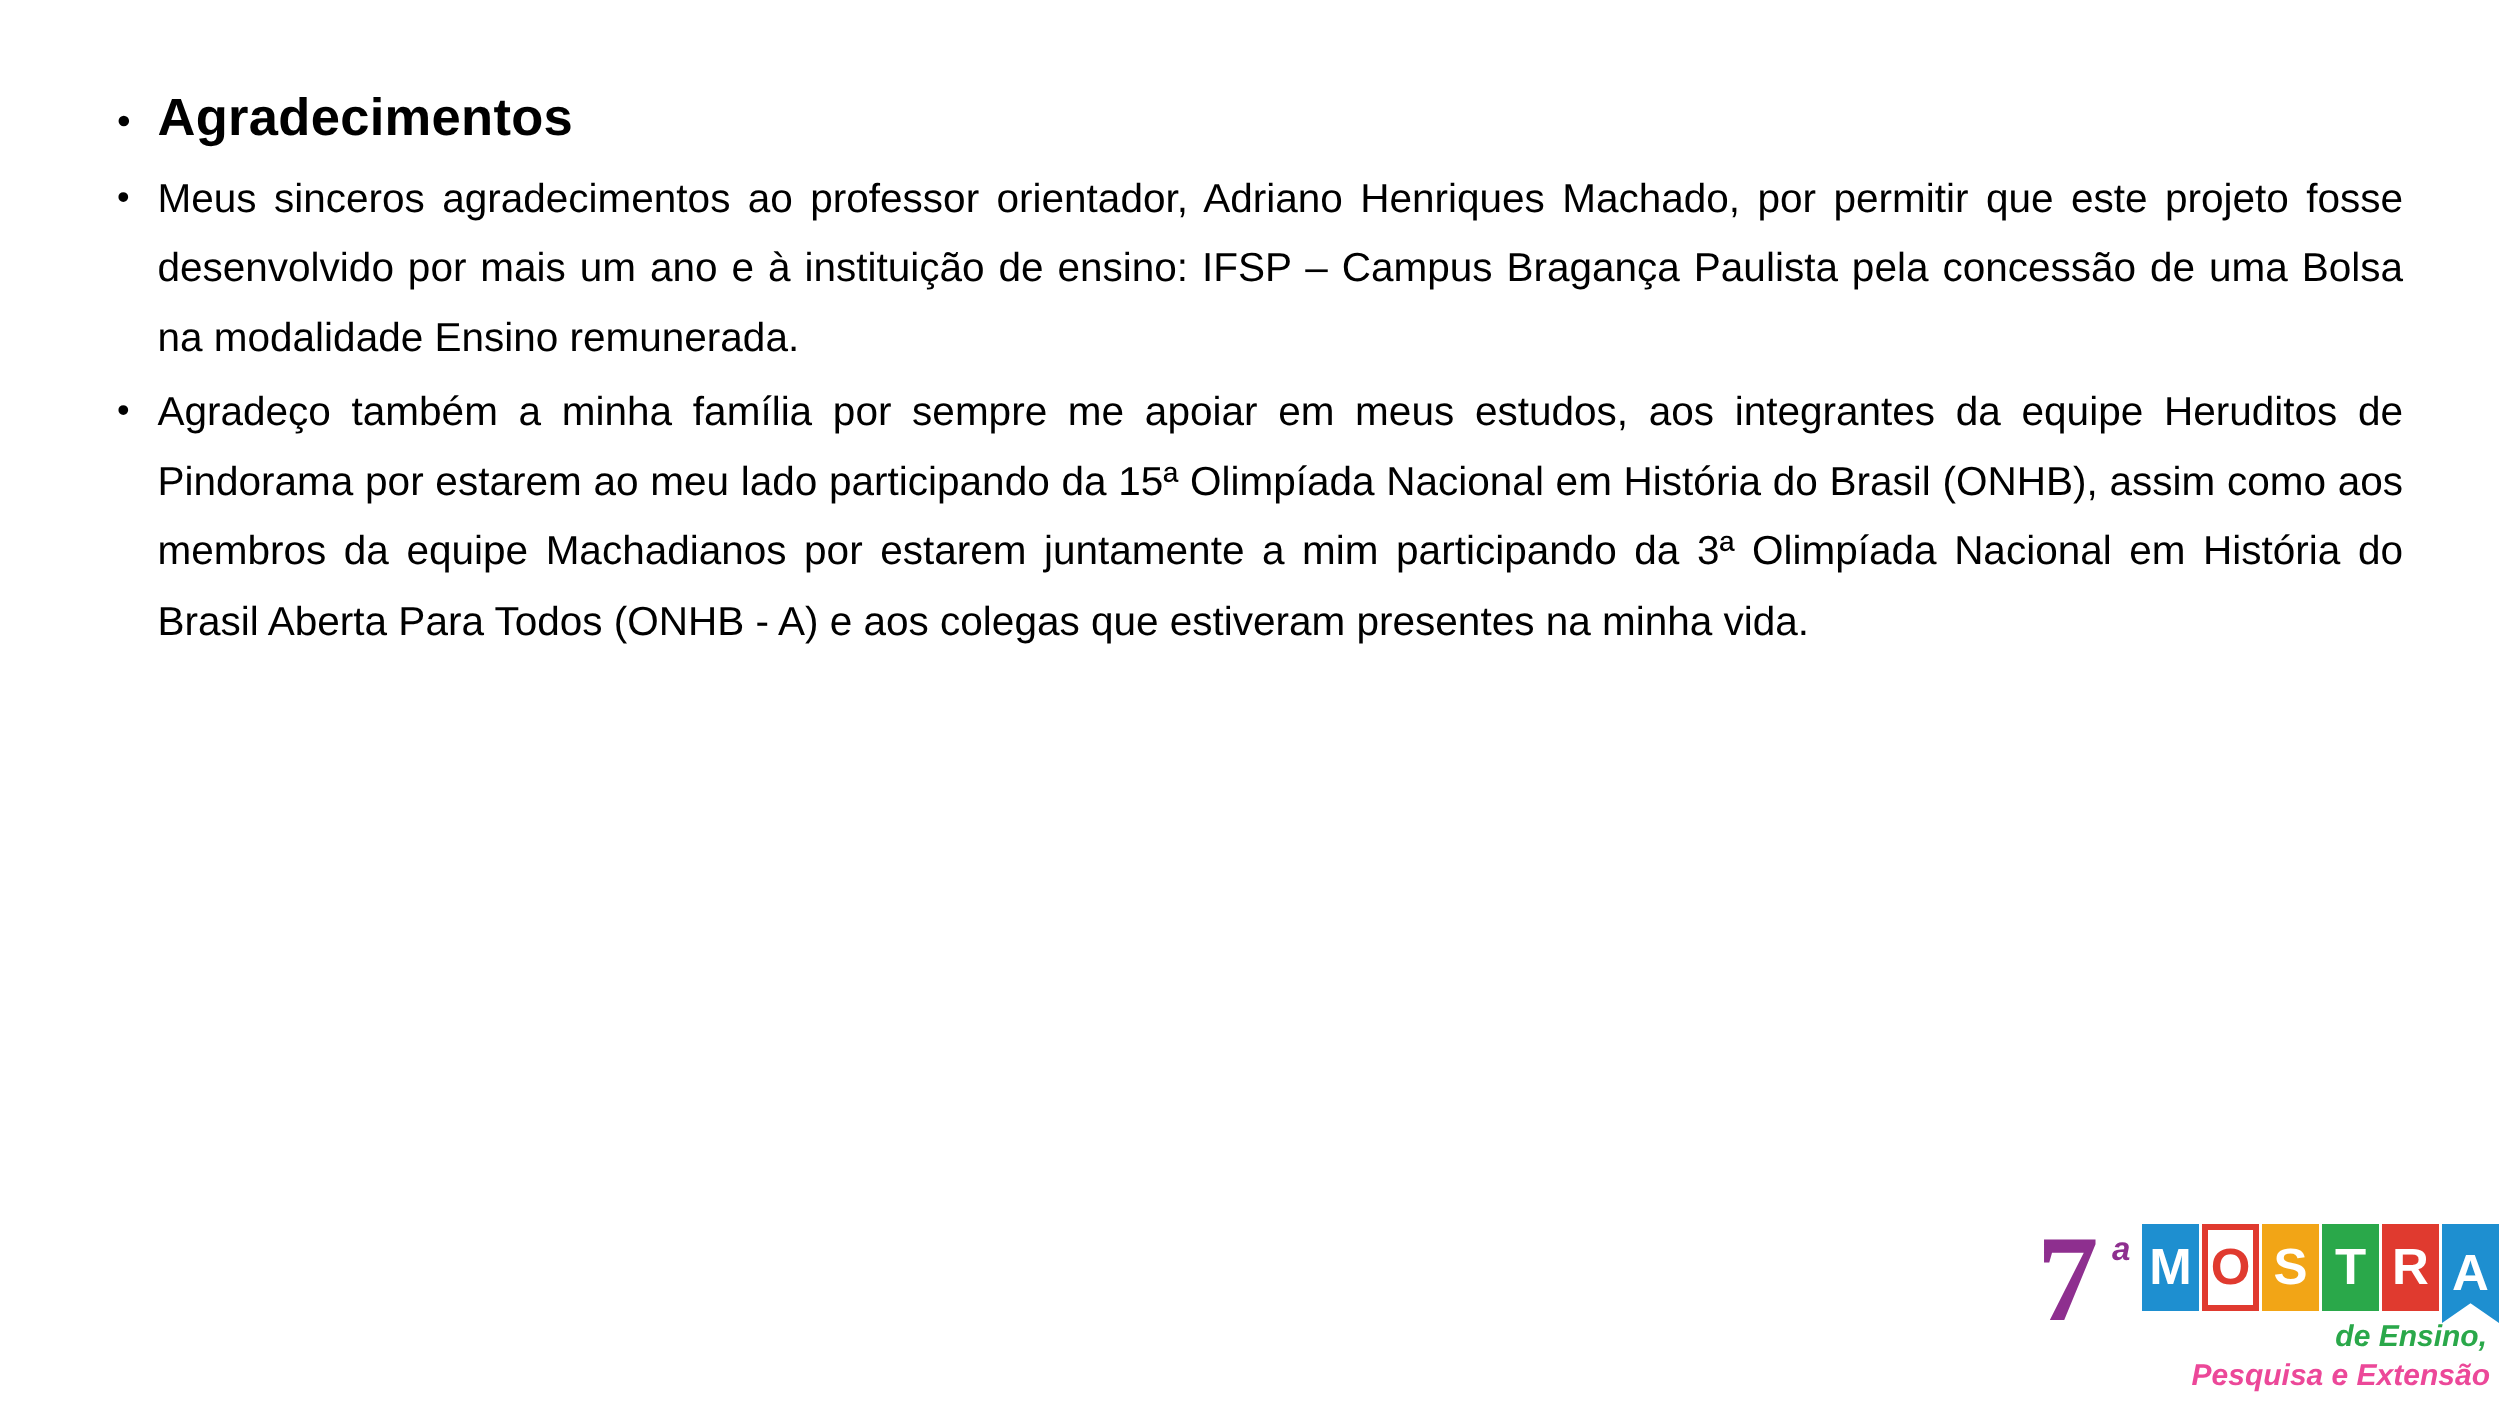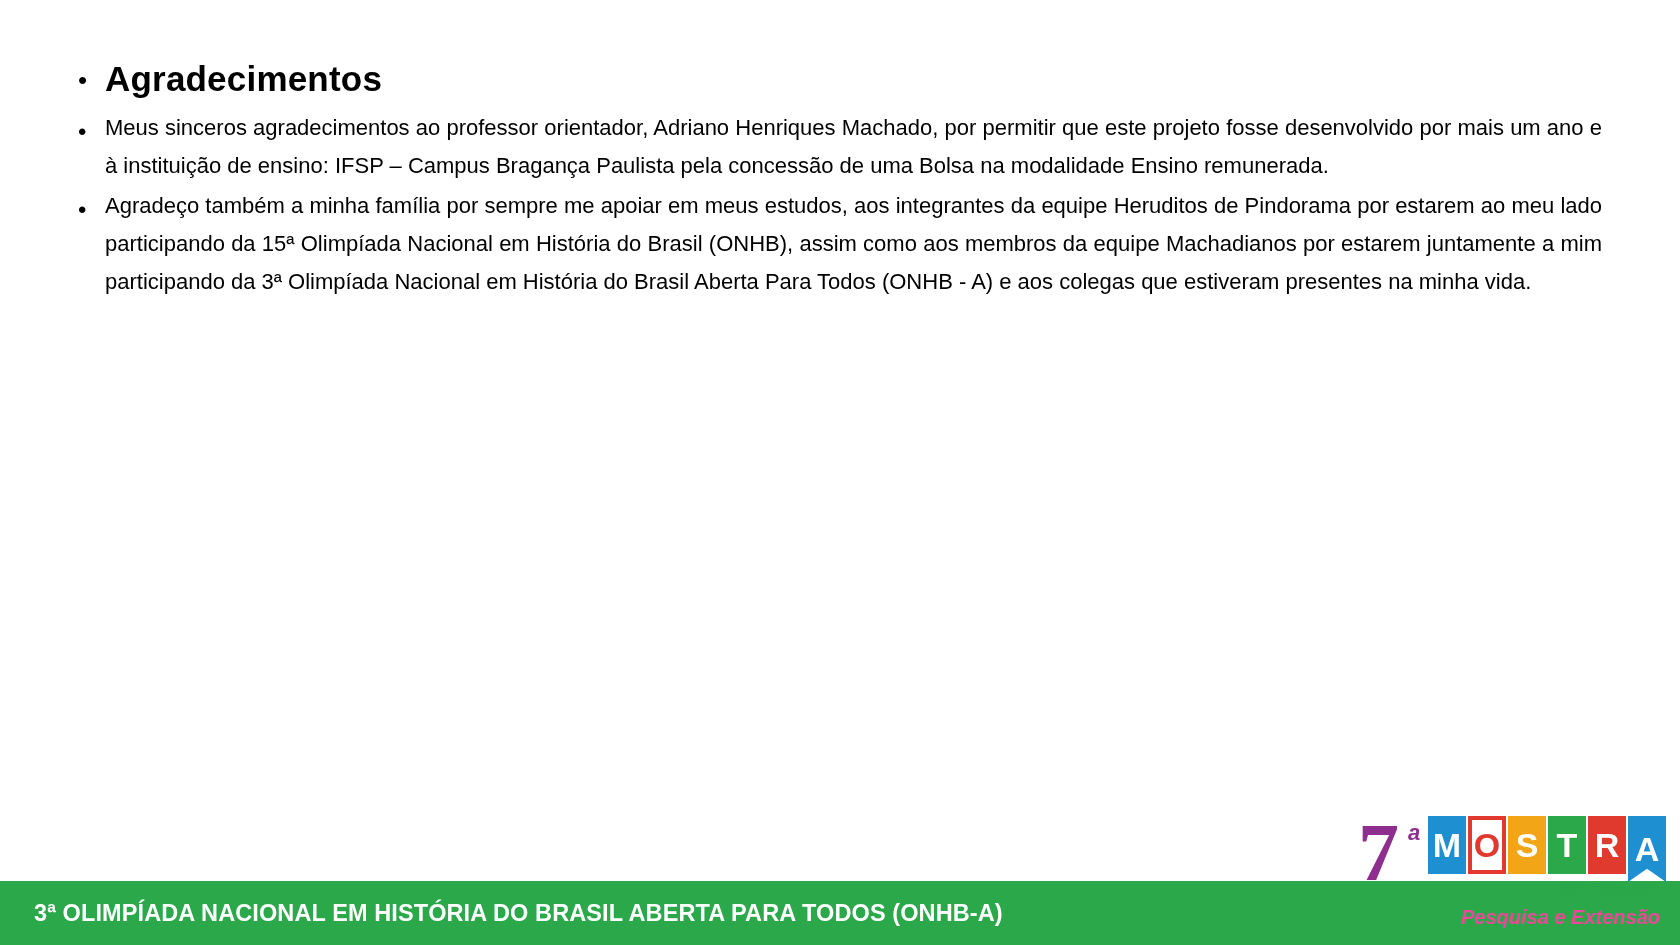--- a/index.html
+++ b/index.html
@@ -62,21 +62,21 @@
     text-align: center;
   }
 
   .body-row .bullet-mark {
     font-size: 24px;
     line-height: 1.1;
     padding-top: 10px;
   }
 
   .body-text {
-    font-size: 22px;
+    font-size: 27px;
     color: #000000;
     line-height: 1.73;
     text-align: justify;
     flex: 1 1 auto;
     padding-right: 18px;
   }
 
   .body-row {
     margin-bottom: 2px;
   }
@@ -195,23 +195,20 @@
       <div class="body-text">Meus sinceros agradecimentos ao professor orientador, Adriano Henriques Machado, por permitir que este projeto fosse desenvolvido por mais um ano e à instituição de ensino: IFSP – Campus Bragança Paulista pela concessão de uma Bolsa na modalidade Ensino remunerada.</div>
     </div>
 
     <div class="bullet-row body-row">
       <div class="bullet-mark">•</div>
       <div class="body-text">Agradeço também a minha família por sempre me apoiar em meus estudos,  aos integrantes da equipe Heruditos de Pindorama por estarem ao meu lado participando da 15ª Olimpíada Nacional em História do Brasil (ONHB), assim como aos membros da equipe Machadianos por estarem juntamente a mim participando da 3ª Olimpíada Nacional em História do Brasil Aberta Para Todos (ONHB - A) e aos colegas que estiveram presentes na minha vida.</div>
     </div>
 
   </div>
 
-  <div class="footer-bar">
-    <div class="footer-text">3ª OLIMPÍADA NACIONAL EM HISTÓRIA DO BRASIL ABERTA PARA TODOS (ONHB-A)</div>
-  </div>
 
   <div class="logo">
     <div class="logo-seven">7</div>
     <div class="logo-ord">a</div>
     <div class="mostra">
       <div class="letter-box lb-m">M</div>
       <div class="letter-box lb-o">O</div>
       <div class="letter-box lb-s">S</div>
       <div class="letter-box lb-t">T</div>
       <div class="letter-box lb-r">R</div>

